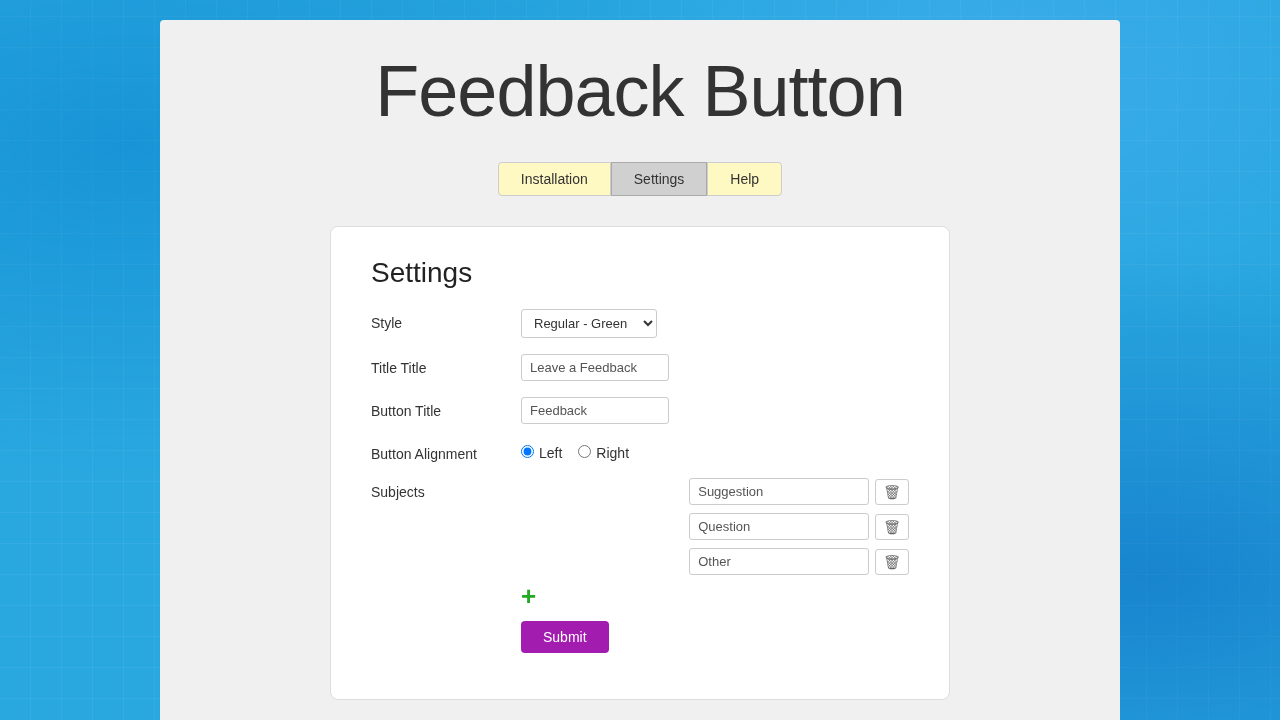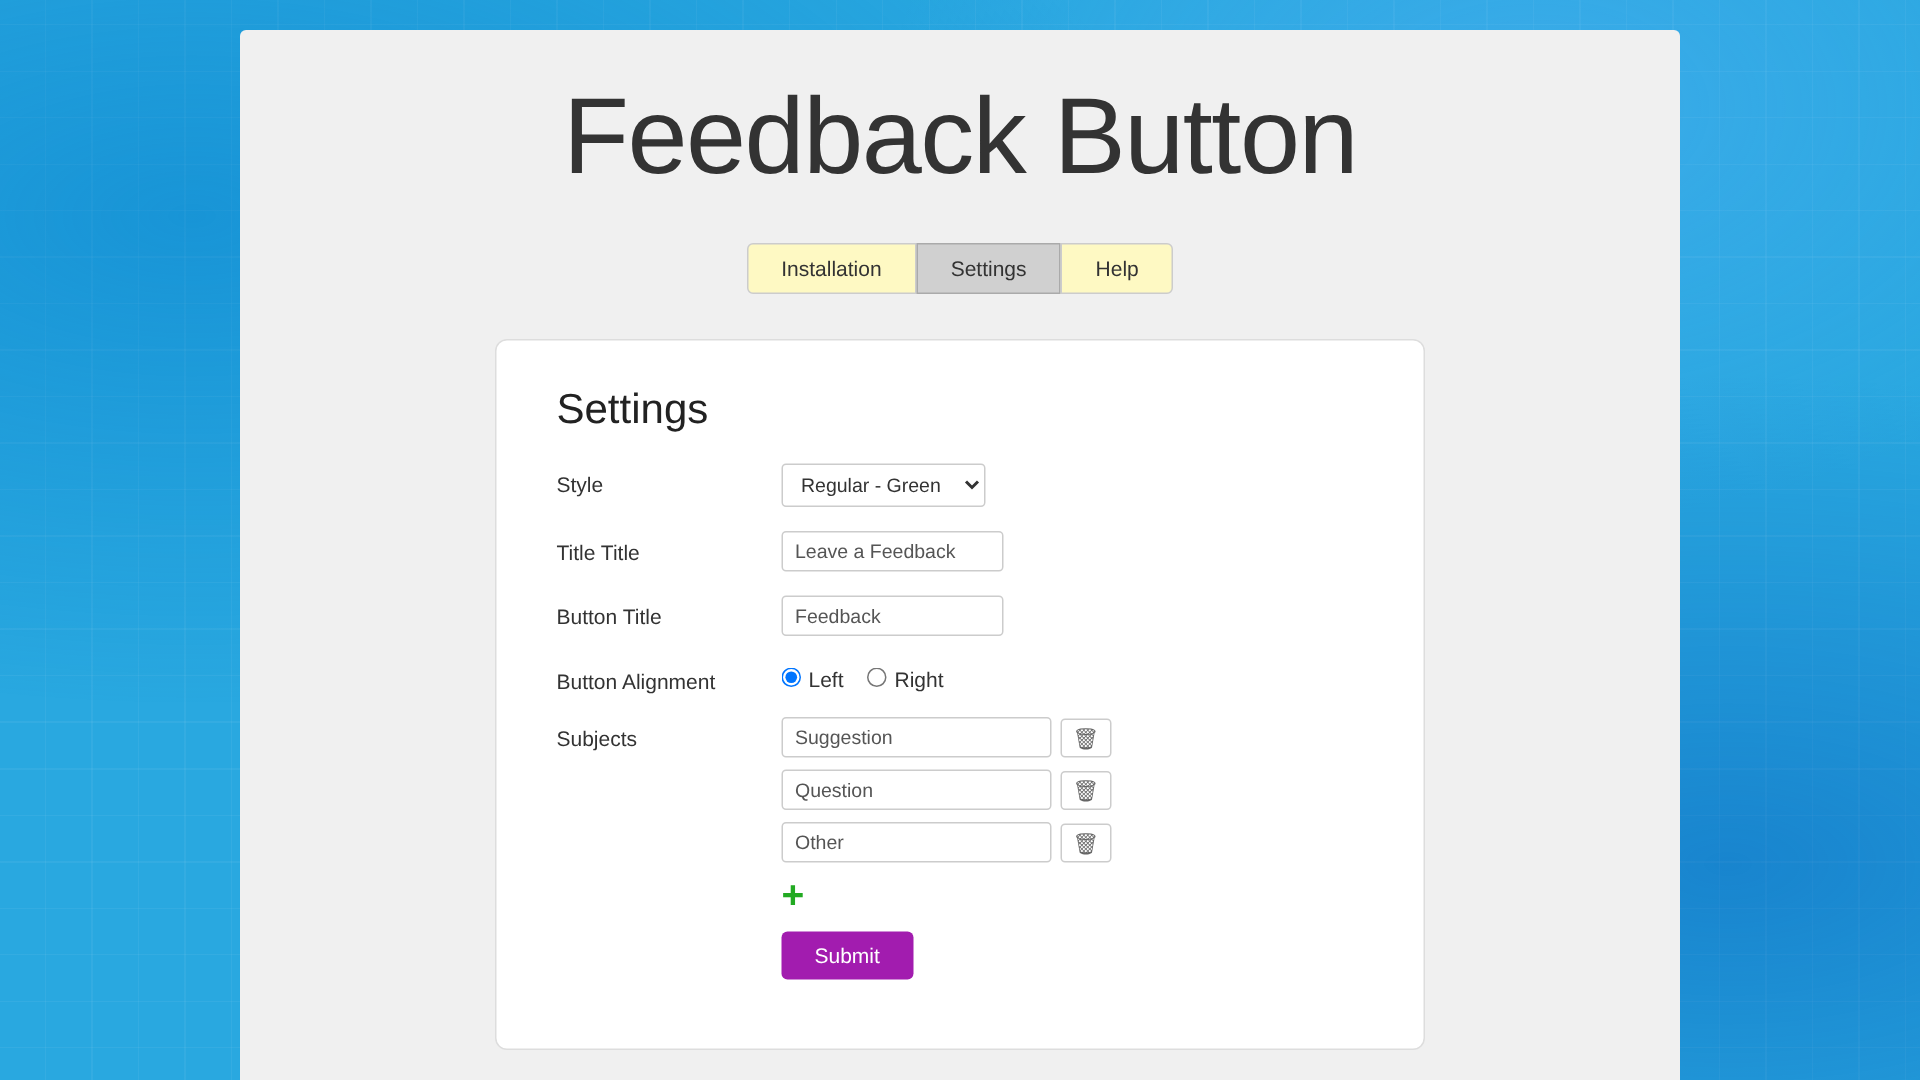--- a/index.html
+++ b/index.html
@@ -161,20 +161,21 @@
     .subjects-container {
       display: flex;
       flex-direction: column;
       gap: 8px;
     }
 
     .subject-row {
       display: flex;
       align-items: center;
       gap: 6px;
+      justify-content: flex-end;
     }
 
     .subject-input {
       padding: 5px 8px;
       border: 1px solid #ccc;
       border-radius: 3px;
       font-size: 13px;
       width: 180px;
       color: #555;
     }

